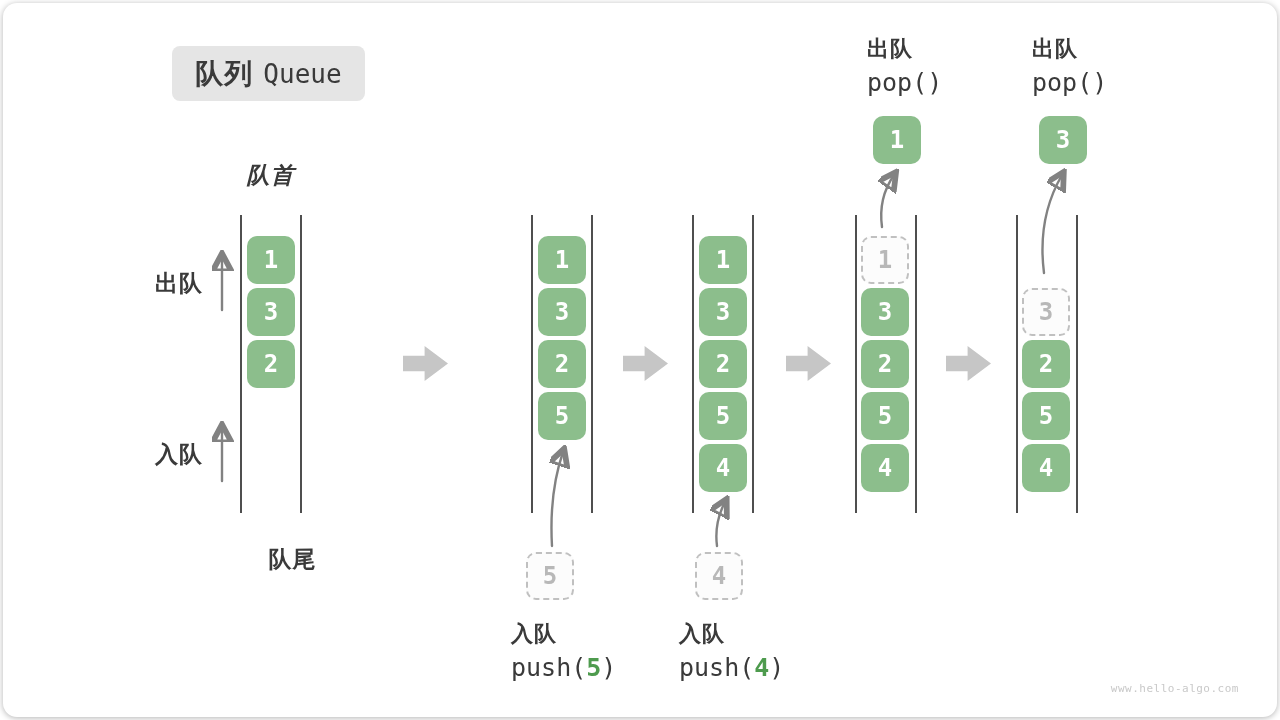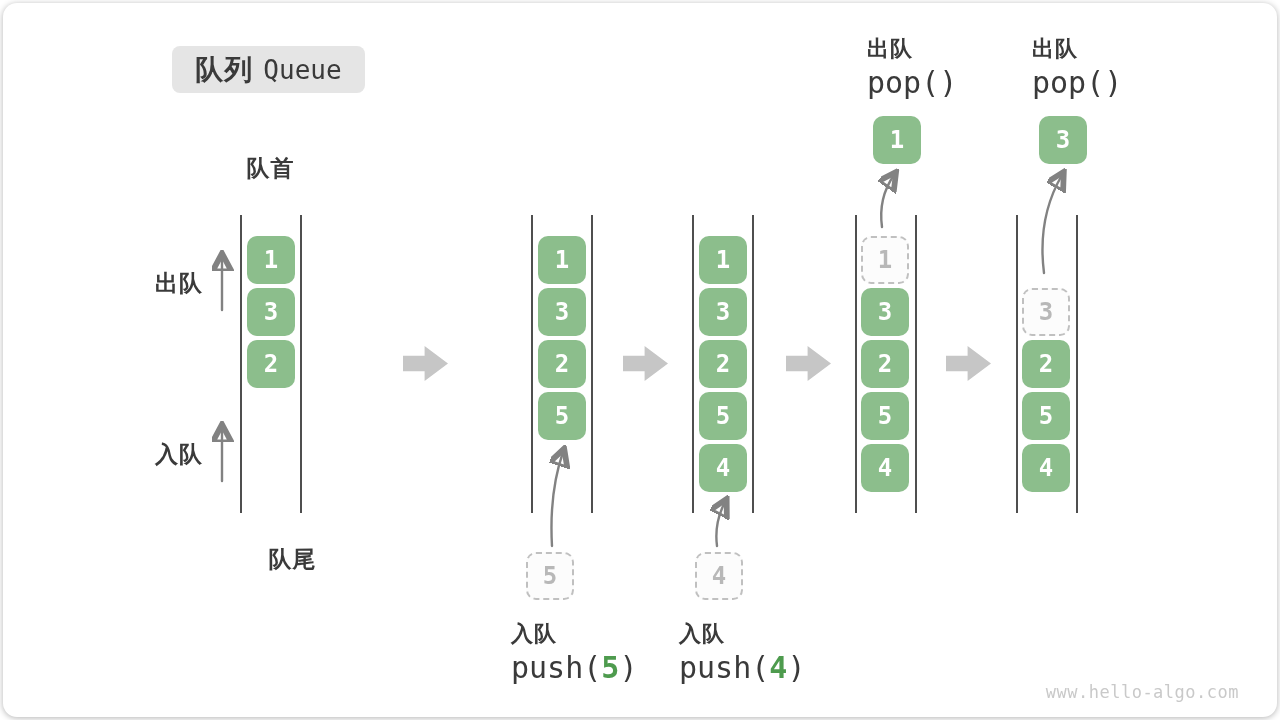--- a/index.html
+++ b/index.html
@@ -11,38 +11,38 @@
   }
   #frame{
     position:absolute;left:3px;top:3px;right:3px;bottom:3px;
     background:#ffffff;border-radius:14px;
     box-shadow:0 1px 6px rgba(0,0,0,0.30);
   }
   #diagram-stage{position:absolute;inset:0;}
 
   
   .title-chip{
-    position:absolute;left:169px;top:43px;width:193px;height:47px;
+    position:absolute;left:169px;top:43px;width:193px;height:55px;
     background:var(--title-bg);border-radius:8px;
     display:flex;align-items:center;justify-content:center;gap:10px;
     color:var(--text);
   }
   .title-zh{font-weight:700;font-size:28px;letter-spacing:1px;}
   .title-en{font-family:"DejaVu Sans Mono",monospace;font-size:26px;}
 
   
   .cjk-label{
     position:absolute;color:var(--text);font-weight:700;font-size:23px;
     letter-spacing:1px;white-space:nowrap;
   }
 
   
   .op-label{position:absolute;color:var(--text);white-space:nowrap;}
   .op-label .zh{display:block;font-weight:700;font-size:22px;letter-spacing:1px;line-height:30px;}
-  .op-label .code{display:block;font-family:"DejaVu Sans Mono",monospace;font-size:30px;line-height:34px;margin-top:2px;}
+  .op-label .code{display:block;font-family:"DejaVu Sans Mono",monospace;font-size:25px;line-height:34px;margin-top:2px;}
   .op-label .arg{color:var(--accent-green);font-weight:700;}
 
   
   .col-line{position:absolute;width:2px;background:var(--wall);}
 
   
   .qbox{
     position:absolute;width:48px;height:48px;border-radius:10px;
     display:flex;align-items:center;justify-content:center;
     font-family:"DejaVu Sans Mono",monospace;font-size:24px;font-weight:700;
@@ -58,21 +58,21 @@
   .flow-arrow{
     position:absolute;width:45px;height:35px;background:var(--block-arrow);
     clip-path:polygon(0 28%,48% 28%,48% 0,100% 50%,48% 100%,48% 72%,0 72%);
   }
 
   #arrow-layer{position:absolute;left:0;top:0;pointer-events:none;}
   #arrow-layer path{fill:none;stroke:var(--thin-arrow);stroke-width:2.4;stroke-linecap:round;}
 
   .watermark{
     position:absolute;right:38px;top:679px;
-    font-family:"DejaVu Sans Mono",monospace;font-size:17px;
+    font-family:"DejaVu Sans Mono",monospace;font-size:11px;
     color:var(--watermark-color);letter-spacing:0.5px;
   }
 </style>
 </head>
 <body style="--green: #8CBE8C; --accent-green: #4E9B4E; --text: #3A3A3A; --wall: #4F4F4F; --block-arrow: #C6C6C6; --thin-arrow: #828282; --dashed-border: #C0C0C0; --dashed-text: #B8B8B8; --title-bg: #E5E5E5; --watermark-color: #C9C9C9;">
 
 <div id="frame">
   <div id="diagram-stage">
 
     <svg id="arrow-layer" width="1280" height="720">
@@ -89,21 +89,21 @@
           <path d="M 879,224 Q 875,195 891,172" marker-end="url(#ah)"></path>
           <path d="M 1041,270 Q 1034,215 1059,172" marker-end="url(#ah)"></path>
         </g>
     </svg>
 
     <div class="title-chip">
       <span class="title-zh">队列</span>
       <span class="title-en">Queue</span>
     </div>
 
-    <div class="cjk-label" style="left:237px;top:150px;width:61px;text-align:center;">队首</div>
+    <div class="cjk-label" style="left:237px;top:157px;width:61px;text-align:center;font-style:italic;">队首</div>
     <div class="cjk-label" style="left:237px;top:541px;width:61px;text-align:center;margin-left:22px;">队尾</div>
     <div class="cjk-label" style="left:152px;top:265px;">出队</div>
     <div class="cjk-label" style="left:152px;top:436px;">入队</div>
 
     <div class="op-label" style="left:864px;top:31px;">
       <span class="zh">出队</span>
       <span class="code">pop()</span>
     </div>
     <div class="op-label" style="left:1029px;top:31px;">
       <span class="zh">出队</span>

